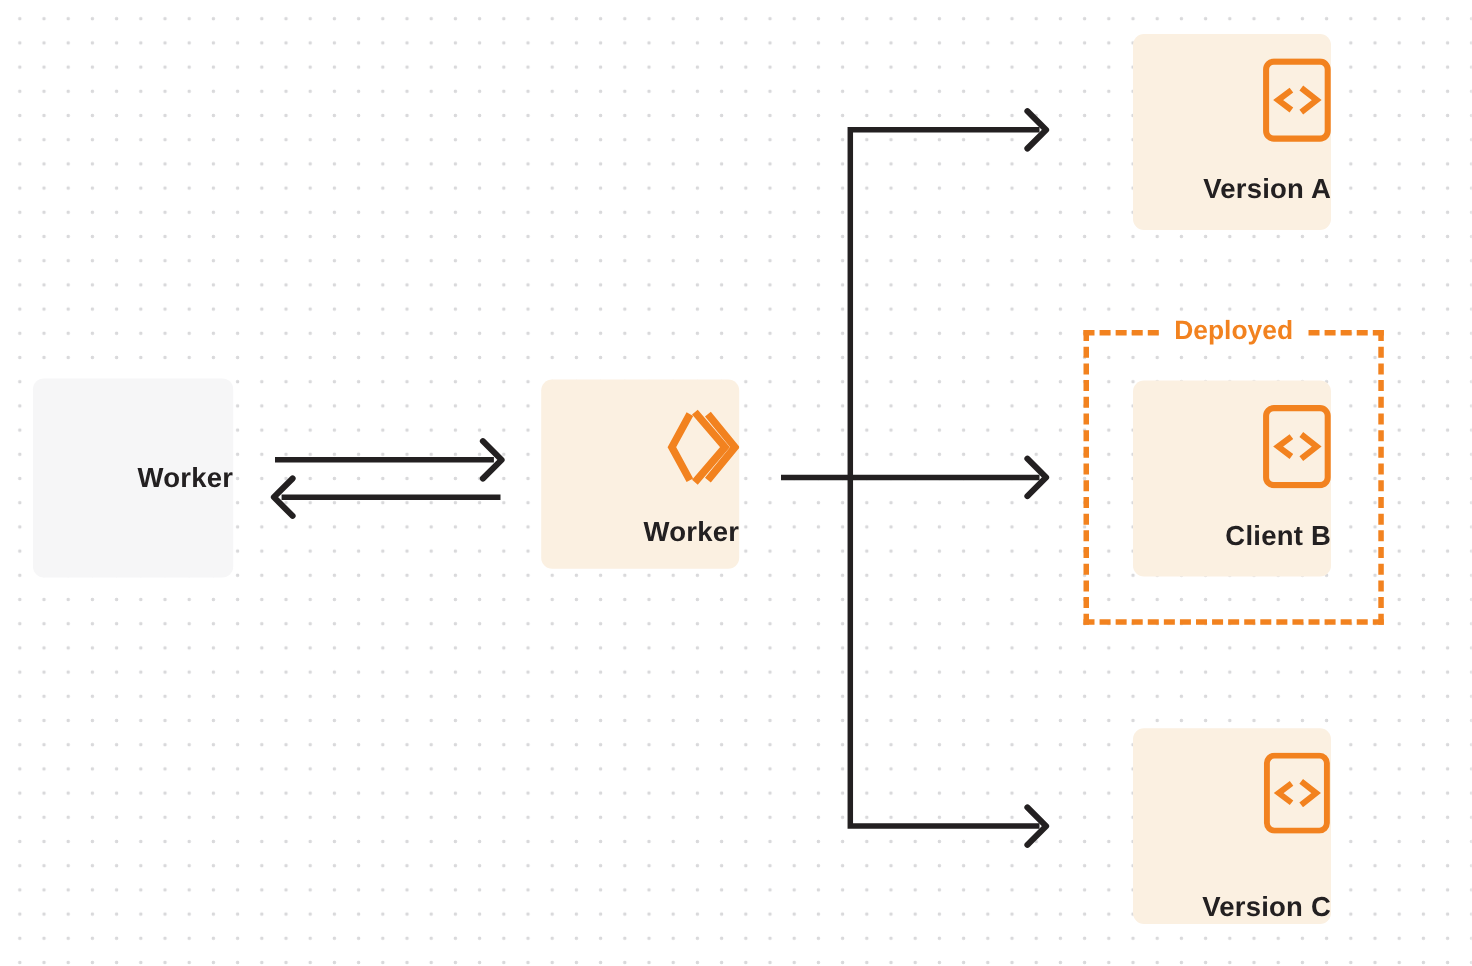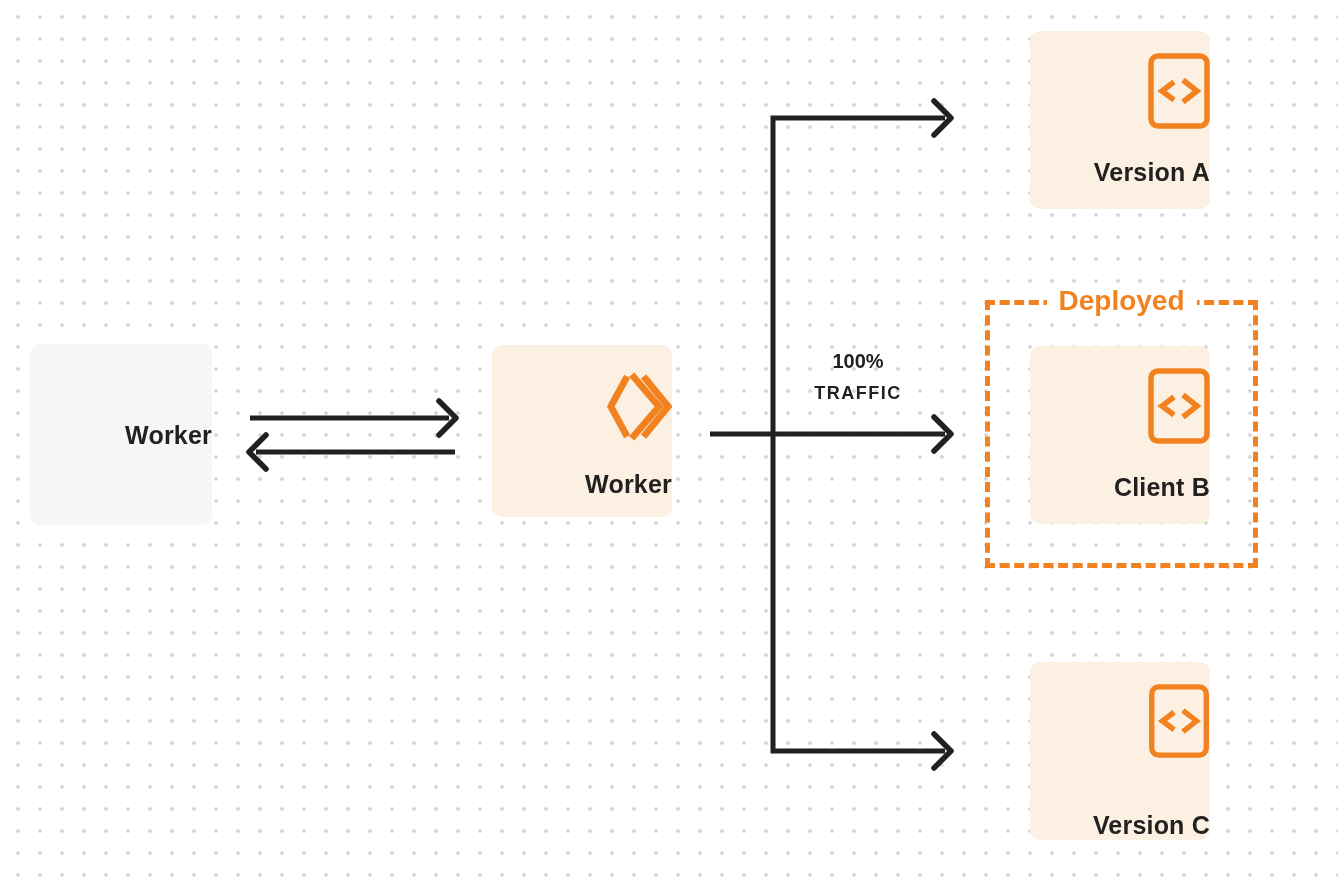--- a/index.html
+++ b/index.html
@@ -53,21 +53,21 @@
     border:5px dashed #f2821f;
   }
   .deployed-label{
     position:absolute;
     top:-20px;left:50%;
     transform:translateX(-50%);
     background:#ffffff;
     padding:0 12px;
     color:#f2821f;
     font-weight:bold;
-    font-size:28px;
+    font-size:24px;
     line-height:32px;
     white-space:nowrap;
   }
   .traffic-label{
     position:absolute;
     left:788px;top:351px;width:140px;
     text-align:center;
     color:#232021;
     font-weight:bold;
   }
@@ -103,24 +103,20 @@
 
   <div class="node worker-node">
     <svg class="icon-svg" width="66" height="71" viewBox="0 0 72 78">
       <path stroke-width="7.5" d="M23 6 L5 39 L23 72"></path>
       <path stroke-width="7.5" d="M28 4 L58 39 L28 74"></path>
       <path stroke-width="7.5" d="M41 6 L68 39 L41 72"></path>
     </svg>
     <span class="label">Worker</span>
   </div>
 
-  <div class="traffic-label">
-    <div class="traffic-line1">100%</div>
-    <div class="traffic-line2">TRAFFIC</div>
-  </div>
 
   <div class="deployed-group">
     <span class="deployed-label">Deployed</span>
   </div>
 
   <div class="node version-node version-a">
     <svg class="icon-svg" width="62" height="76" viewBox="0 0 62 76">
       <rect x="3" y="3" width="56" height="70" rx="7" stroke-width="5.5"></rect>
       <path stroke-width="5.5" d="M26 29 L14 38 L26 47"></path>
       <path stroke-width="5.5" d="M35 27 L49 38 L35 49"></path>

